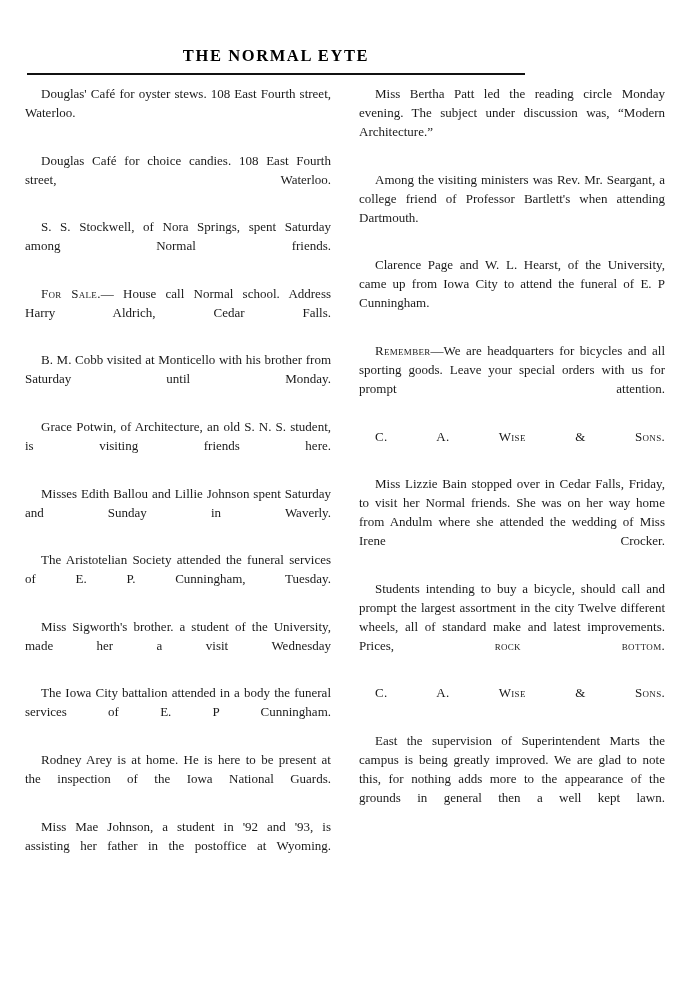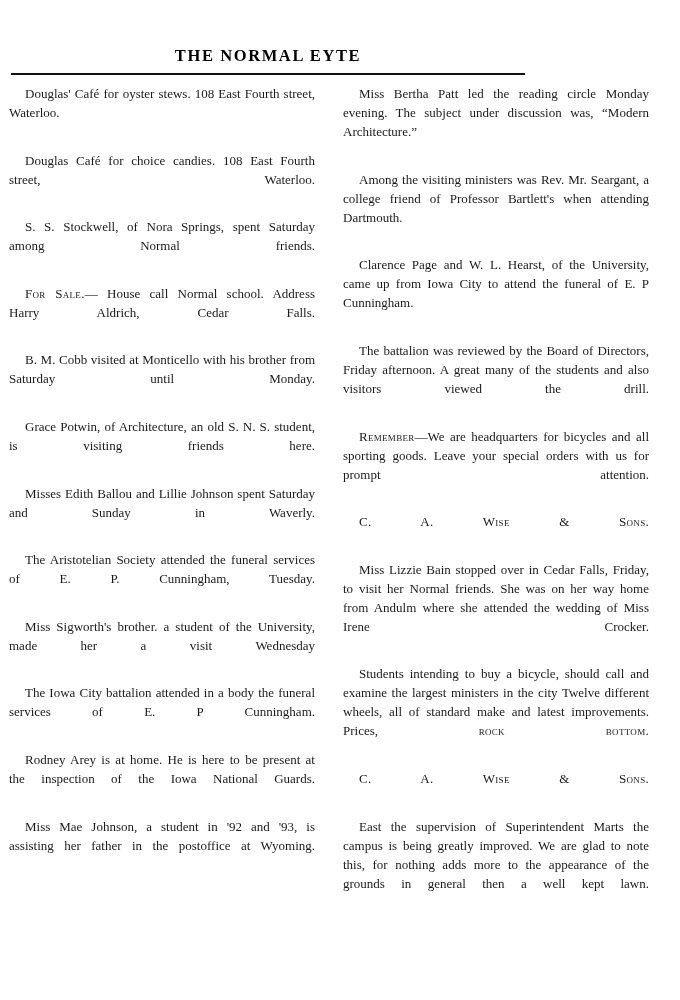--- a/index.html
+++ b/index.html
@@ -12,21 +12,21 @@
     height: 1000px;
     font-family: "Liberation Serif", "DejaVu Serif", serif;
     color: #1a1a1a;
     overflow: hidden;
   }
   .page {
     position: relative;
     width: 552px;
     height: 1000px;
     box-sizing: border-box;
-    padding: 46px 25px 0 9px;
+    padding: 46px 25px 0 25px;
   }
   .masthead {
     text-align: center;
     font-weight: bold;
     font-size: 16.5px;
     letter-spacing: 1.6px;
     color: #000;
     margin: 0 0 7px 0;
     font-family: "Liberation Serif", "DejaVu Serif", serif;
   }
@@ -98,23 +98,22 @@
         <p class="item"><span>The Aristotelian Society attended the funeral services of E. P. Cunningham, Tuesday.</span></p>
         <p class="item"><span>Miss Sigworth's brother. a student of the University, made her a visit Wednesday</span></p>
         <p class="item"><span>The Iowa City battalion attended in a body the funeral services of E. P  Cunningham.</span></p>
         <p class="item"><span>Rodney Arey is at home.   He is here to be present at the inspection of the Iowa National Guards.</span></p>
         <p class="item"><span>Miss Mae Johnson, a student in '92 and '93, is assisting her father in the postoffice at Wyoming.</span></p>
       </div>
     <div class="col" id="right-col">
         <p class="item"><span>Miss Bertha Patt led the reading circle Monday evening.  The subject under discussion was, “Modern Architecture.”</span></p>
         <p class="item"><span>Among the visiting ministers was Rev. Mr. Seargant, a college friend of Professor Bartlett's when attending Dartmouth.</span></p>
         <p class="item"><span>Clarence Page and W. L. Hearst, of the University, came up from Iowa City to attend the funeral of E. P  Cunningham.</span></p>
-        <p class="item"><span>The battalion was reviewed by the Board of Directors, Friday afternoon.  A great many of the students and also visitors viewed the drill.</span></p>
         <p class="item"><span class="sc">Remember</span><span>—We are headquarters for bicycles and all sporting goods. Leave your special orders with us for prompt attention.</span></p>
         <p class="item sig-line"><span class="sc">C. A. Wise &amp; Sons.</span></p>
         <p class="item"><span>Miss Lizzie Bain stopped over in Cedar Falls, Friday, to visit her Normal friends. She was on her way home from Andulm where she attended the wedding of Miss Irene Crocker.</span></p>
-        <p class="item"><span>Students intending to buy a bicycle, should call and examine the largest ministers in the city   Twelve different wheels, all of standard make and latest improvements.  Prices,</span> <span class="sc">rock bottom.</span></p>
+        <p class="item"><span>Students intending to buy a bicycle, should call and prompt the largest assortment in the city   Twelve different wheels, all of standard make and latest improvements.  Prices,</span> <span class="sc">rock bottom.</span></p>
         <p class="item sig-line"><span class="sc">C. A. Wise &amp; Sons.</span></p>
         <p class="item"><span>East the supervision of Superintendent Marts the campus is being greatly improved. We are glad to note this, for nothing adds more to the appearance of the grounds in general then a well kept lawn.</span></p>
       </div>
   </div>
 
 </div>
 
 </body></html>

